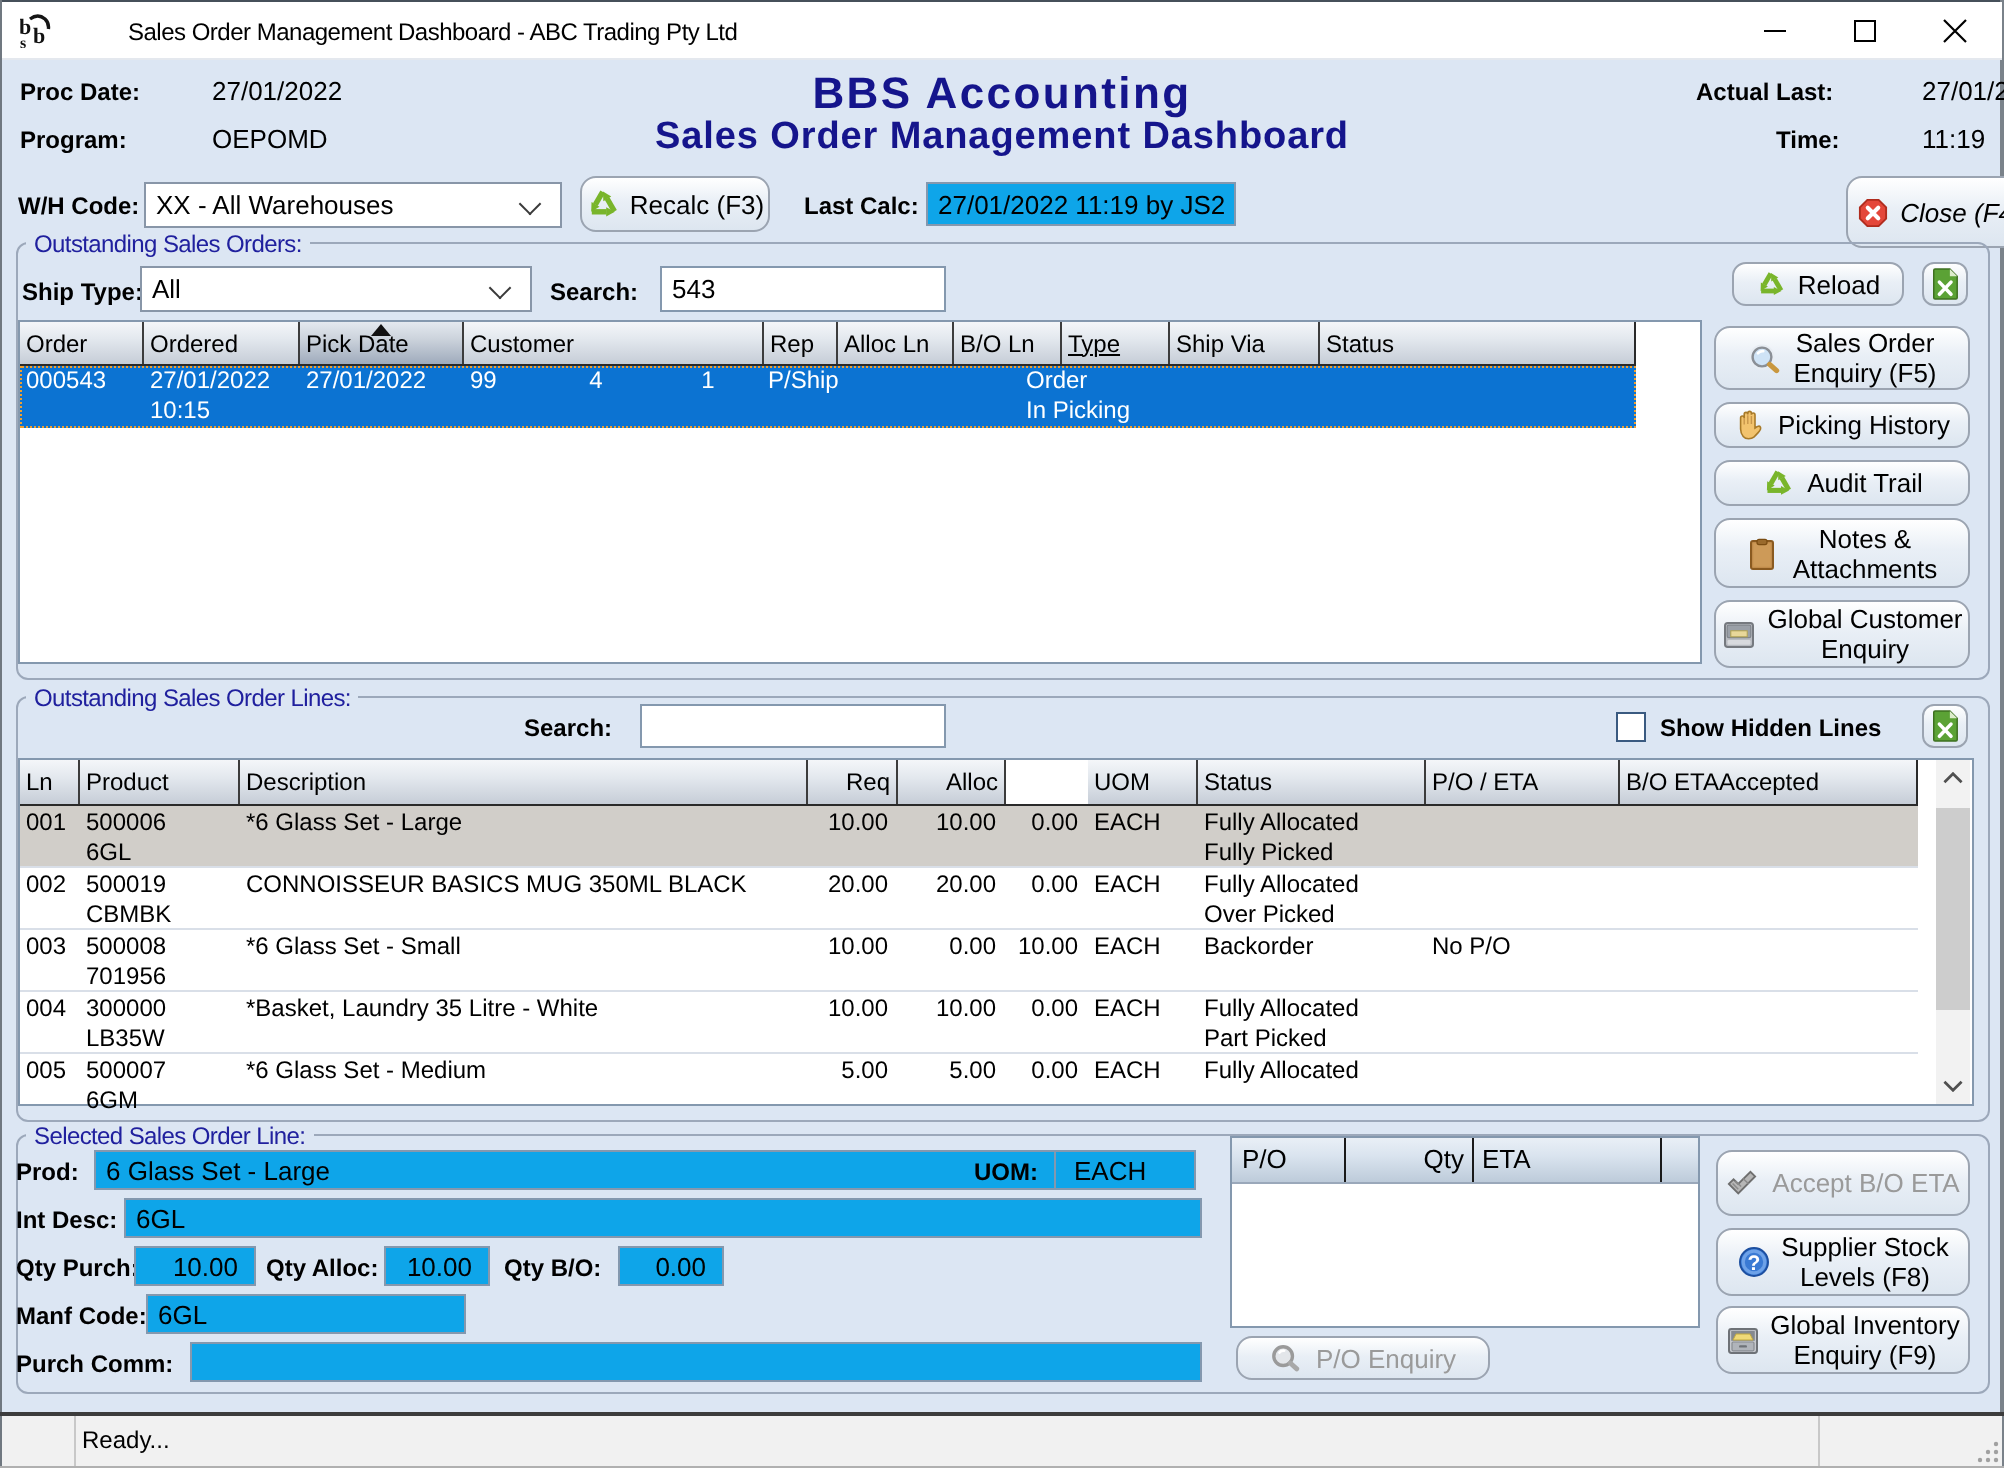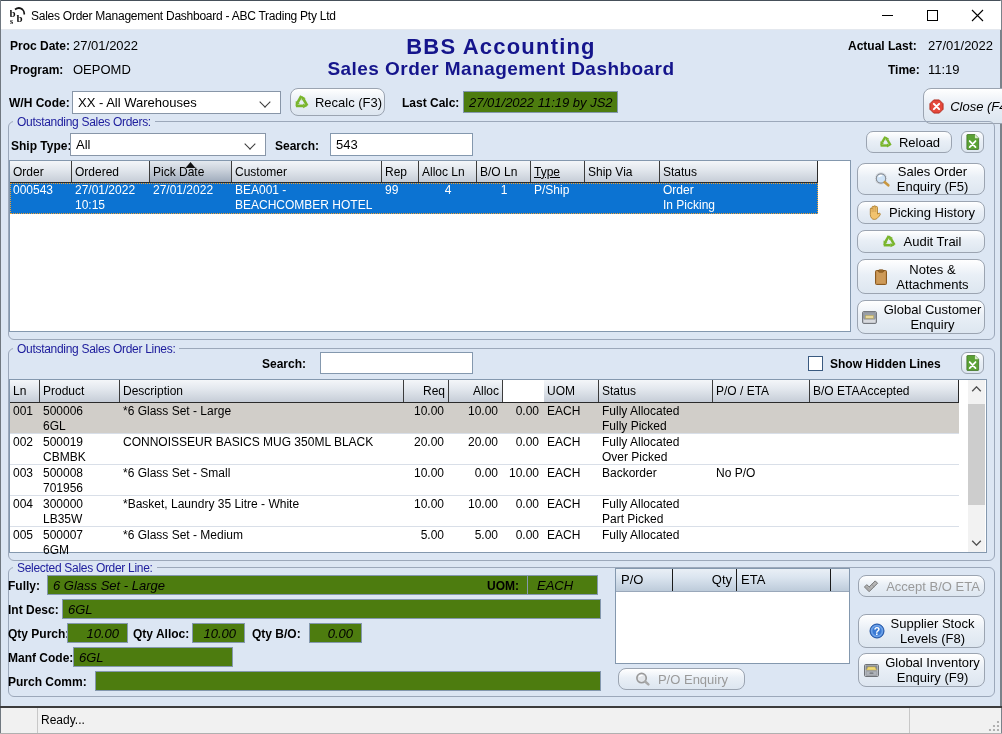--- a/index.html
+++ b/index.html
@@ -1,23 +1,23 @@
 <!DOCTYPE html>
 <html><head>
 <meta charset="utf-8">
 <style>
 html,body{margin:0;padding:0;}
 #win{position:relative;width:1002px;height:734px;background:#dce6f3;overflow:hidden;
   font-family:"Liberation Sans",sans-serif;font-size:13px;color:#000;}
 .abs{position:absolute;}
 .lbl{position:absolute;font-weight:bold;white-space:nowrap;font-size:12px;padding-top:1px;}
-.val{position:absolute;white-space:nowrap;}
+.val{position:absolute;white-space:nowrap;margin-left:33px;}
 .tb{position:absolute;background:#fff;border:1px solid #8498ae;display:flex;align-items:center;
   padding:0 5px;box-sizing:border-box;white-space:nowrap;}
-.tb.dis{background:#4d7c0f;font-style:italic;}
+.tb.dis{background:#0ea5e9;}
 .btn{position:absolute;background:linear-gradient(#ffffff,#e9eff6 45%,#dde6f0);border:1px solid #9ba4b1;
   border-radius:8px;display:flex;align-items:center;justify-content:center;box-sizing:border-box;
   text-align:center;line-height:15px;}
 .grp{position:absolute;border:1px solid #9ca8ba;border-radius:6px;box-sizing:border-box;}
 .gt{position:absolute;color:#20209e;background:#dce6f3;padding:0 4px;white-space:nowrap;font-size:12px;letter-spacing:-0.3px;}
 .hcell{box-sizing:border-box;border-right:1px solid #3c3c3c;padding:0 3px;font-size:12px;display:flex;align-items:center;
   background:linear-gradient(#f4f6f9,#e3e8ee 40%,#c6cdd7);overflow:hidden;}
 .combo{position:absolute;background:#fff;border:1px solid #8896a8;box-sizing:border-box;display:flex;
   align-items:center;padding:0 5px;}
 .chev{position:absolute;right:11px;top:50%;width:7px;height:7px;margin-top:-5px;border-right:1.4px solid #3a3a3a;
@@ -165,21 +165,20 @@
       <div class="hcell" style="width:58px;">Alloc Ln</div>
       <div class="hcell" style="width:54px;">B/O Ln</div>
       <div class="hcell" style="width:54px;text-decoration:underline;">Type</div>
       <div class="hcell" style="width:75px;">Ship Via</div>
       <div class="hcell" style="width:158px;border-right:1px solid #2a2a2a;">Status</div>
     </div>
     <div style="position:absolute;left:0;top:22px;width:808px;height:31px;display:flex;font-size:12px;background:#0c73d2;color:#fff;outline:1px dotted #f0a030;outline-offset:-1px;line-height:15px;">
       <div style="width:62px;padding:0 3px;box-sizing:border-box;">000543</div>
       <div style="width:78px;padding:0 3px;box-sizing:border-box;">27/01/2022<br>10:15</div>
       <div style="width:82px;padding:0 3px;box-sizing:border-box;">27/01/2022</div>
-      <div style="width:150px;padding:0 3px;box-sizing:border-box;">BEA001 -<br>BEACHCOMBER HOTEL</div>
       <div style="width:37px;padding:0 3px;box-sizing:border-box;">99</div>
       <div style="width:58px;text-align:center;">4</div>
       <div style="width:54px;text-align:center;">1</div>
       <div style="width:54px;padding:0 3px;box-sizing:border-box;">P/Ship</div>
       <div style="width:75px;"></div>
       <div style="width:158px;padding:0 3px;box-sizing:border-box;">Order<br>In Picking</div>
     </div>
   </div>
 
   <div class="btn" style="left:857px;top:163px;width:128px;height:32px;">
@@ -303,21 +302,21 @@
         </svg>
       <div style="position:absolute;left:0;top:24px;width:17px;height:101px;background:#cdcdcd;"></div>
       <svg width="11" height="6" viewBox="0 0 12 7" style="position:absolute;left:3px;bottom:6px;">
           <path d="M1 1 L6 6 L11 1" stroke="#505050" stroke-width="1.6" fill="none"></path>
         </svg>
     </div>
   </div>
 
   <div class="grp" style="left:8px;top:567px;width:987px;height:130px;"></div>
   <div class="gt" style="left:13px;top:561px;">Selected Sales Order Line:</div>
-  <div class="lbl" style="left:8px;top:578px;">Fully:</div>
+  <div class="lbl" style="left:8px;top:578px;">Prod:</div>
   <div class="tb dis" style="left:47px;top:575px;width:520px;height:20px;">6 Glass Set - Large</div>
   <div class="lbl" style="left:487px;top:578px;">UOM:</div>
   <div class="tb dis" style="left:527px;top:575px;width:71px;height:20px;padding-left:9px;">EACH</div>
   <div class="lbl" style="left:8px;top:602px;">Int Desc:</div>
   <div class="tb dis" style="left:62px;top:599px;width:539px;height:20px;">6GL</div>
   <div class="lbl" style="left:8px;top:626px;">Qty Purch:</div>
   <div class="tb dis" style="left:67px;top:623px;width:61px;height:20px;justify-content:flex-end;padding-right:8px;">10.00</div>
   <div class="lbl" style="left:133px;top:626px;">Qty Alloc:</div>
   <div class="tb dis" style="left:192px;top:623px;width:53px;height:20px;justify-content:flex-end;padding-right:8px;">10.00</div>
   <div class="lbl" style="left:252px;top:626px;">Qty B/O:</div>
@@ -332,21 +331,21 @@
       <div style="width:57px;box-sizing:border-box;border-right:1px solid #1a1a1a;padding:3px 0 0 5px;">P/O</div>
       <div style="width:64px;box-sizing:border-box;border-right:1px solid #1a1a1a;padding:3px 4px 0 0;text-align:right;">Qty</div>
       <div style="width:94px;box-sizing:border-box;border-right:1px solid #1a1a1a;padding:3px 0 0 4px;">ETA</div>
     </div>
   </div>
   <div class="btn" style="left:618px;top:668px;width:127px;height:22px;color:#9a9a9a;">
     <svg width="15" height="14" viewBox="0 0 16 15" style="margin-right:8px;">
         <use href="#magg"></use>
       </svg>P/O Enquiry</div>
 
-  <div class="btn" style="left:858px;top:575px;width:127px;height:22px;color:#9a9a9a;">
+  <div class="btn" style="left:858px;top:575px;width:127px;height:33px;color:#9a9a9a;">
     <svg width="16" height="15" viewBox="0 0 17 16" style="margin-right:7px;">
         <use href="#chkgray"></use>
       </svg>Accept B/O ETA</div>
   <div class="btn" style="left:858px;top:614px;width:127px;height:34px;">
     <svg width="16" height="16" viewBox="0 0 16 16" style="margin-right:6px;">
         <use href="#quest"></use>
       </svg>
     <span>Supplier Stock<br>Levels (F8)</span>
     </div>
   <div class="btn" style="left:858px;top:653px;width:127px;height:34px;">

